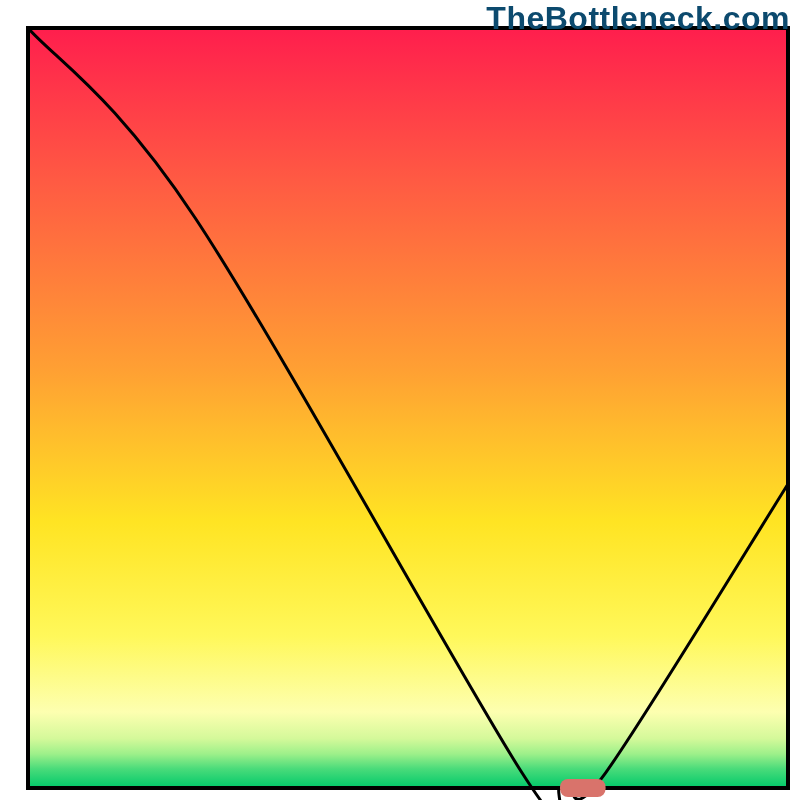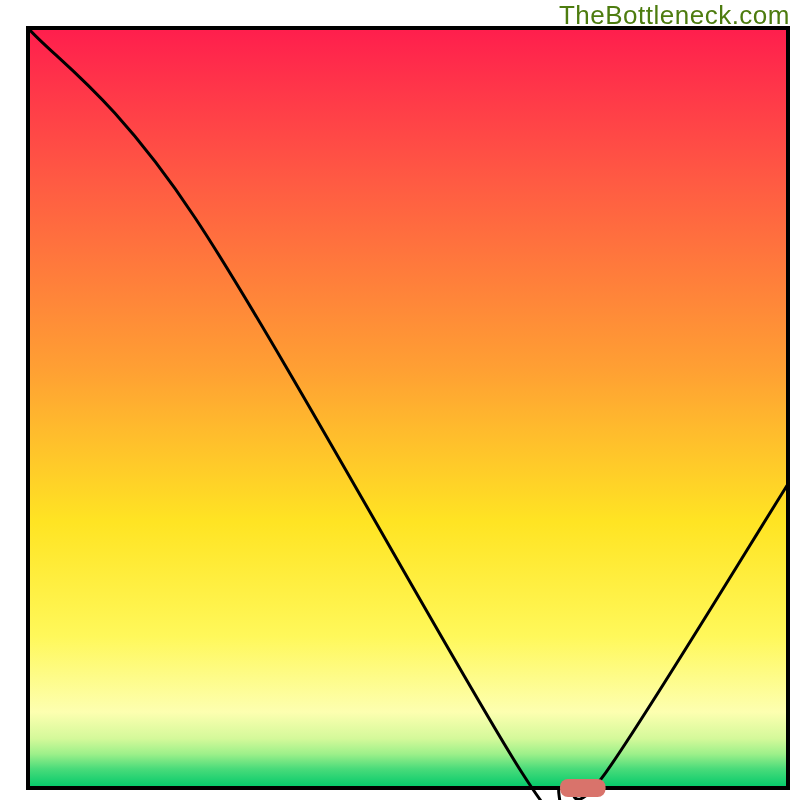--- a/index.html
+++ b/index.html
@@ -12,23 +12,23 @@
   }
   .container {
     position: relative;
     width: 800px;
     height: 800px;
   }
   .watermark {
     position: absolute;
     top: 0px;
     right: 10px;
-    font-size: 26px;
-    font-weight: normal;
-    color: #4d7c0f;
+    font-size: 32px;
+    font-weight: bold;
+    color: #0c4a6e;
     letter-spacing: 0.5px;
     z-index: 10;
   }
   svg {
     display: block;
   }
 </style>
 </head>
 <body>
 

